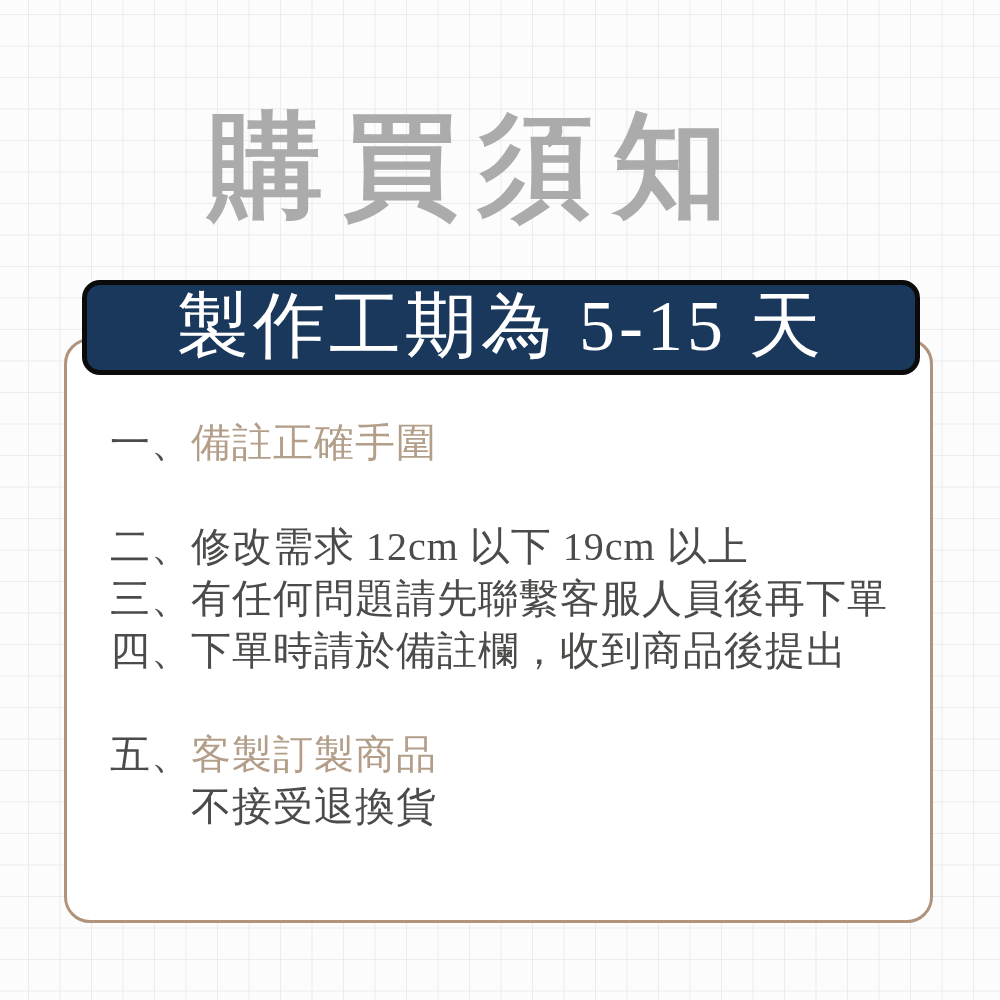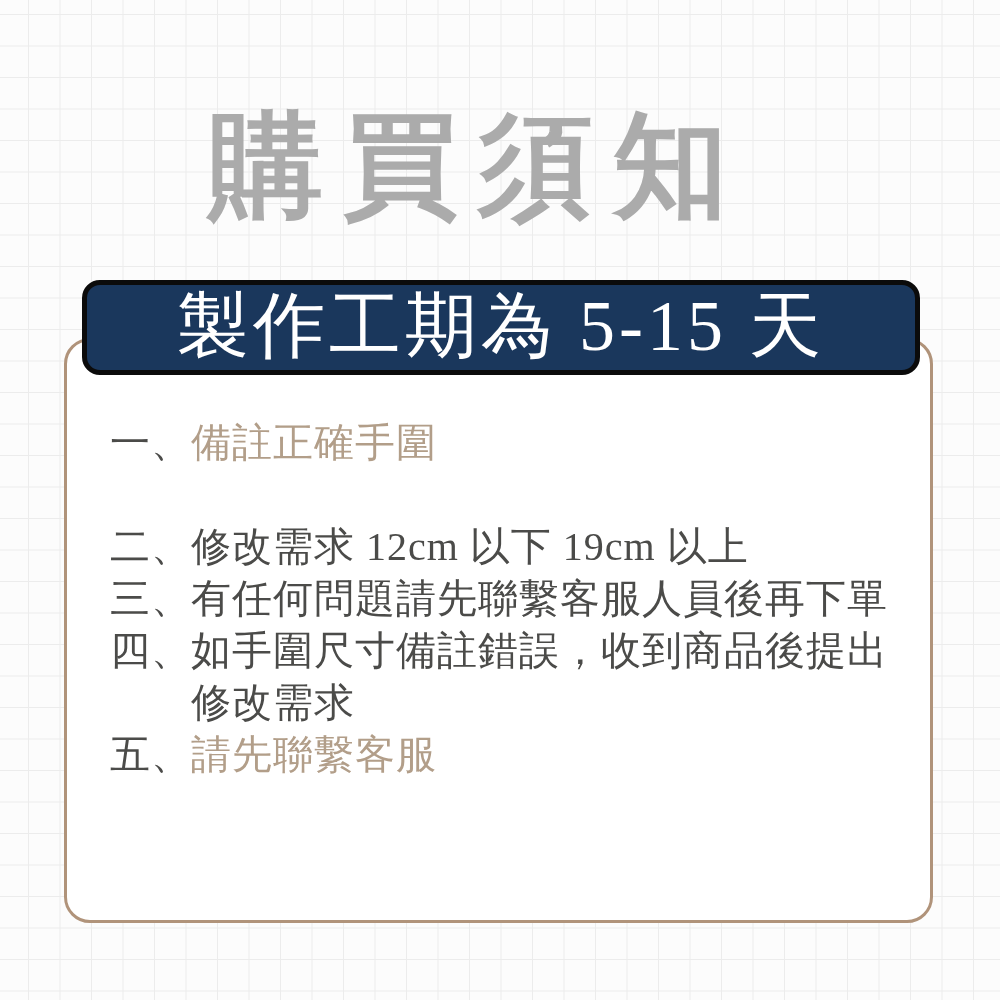--- a/index.html
+++ b/index.html
@@ -81,23 +81,26 @@
     <div class="line">
       <span class="marker">二、</span>
       <span class="seg-dark">修改需求 12cm 以下 19cm 以上</span>
     </div>
     <div class="line">
       <span class="marker">三、</span>
       <span class="seg-dark">有任何問題請先聯繫客服人員後再下單</span>
     </div>
     <div class="line">
       <span class="marker">四、</span>
-      <span class="seg-dark">如手圍尺寸備註錯誤，收到商品後提出</span>
+      <span class="seg-dark">下單時請於備註欄，收到商品後提出</span>
     </div>
     <div class="line">
       <span class="marker"></span>
-      <span class="seg-dark">修改需求</span>
     </div>
     <div class="line">
       <span class="marker">五、</span>
-      <span class="seg-tan">請先聯繫客服</span>
+      <span class="seg-tan">客製訂製商品</span>
+    </div>
+    <div class="line">
+      <span class="marker"></span>
+      <span class="seg-dark">不接受退換貨</span>
     </div>
   </div>
 
 </body></html>

